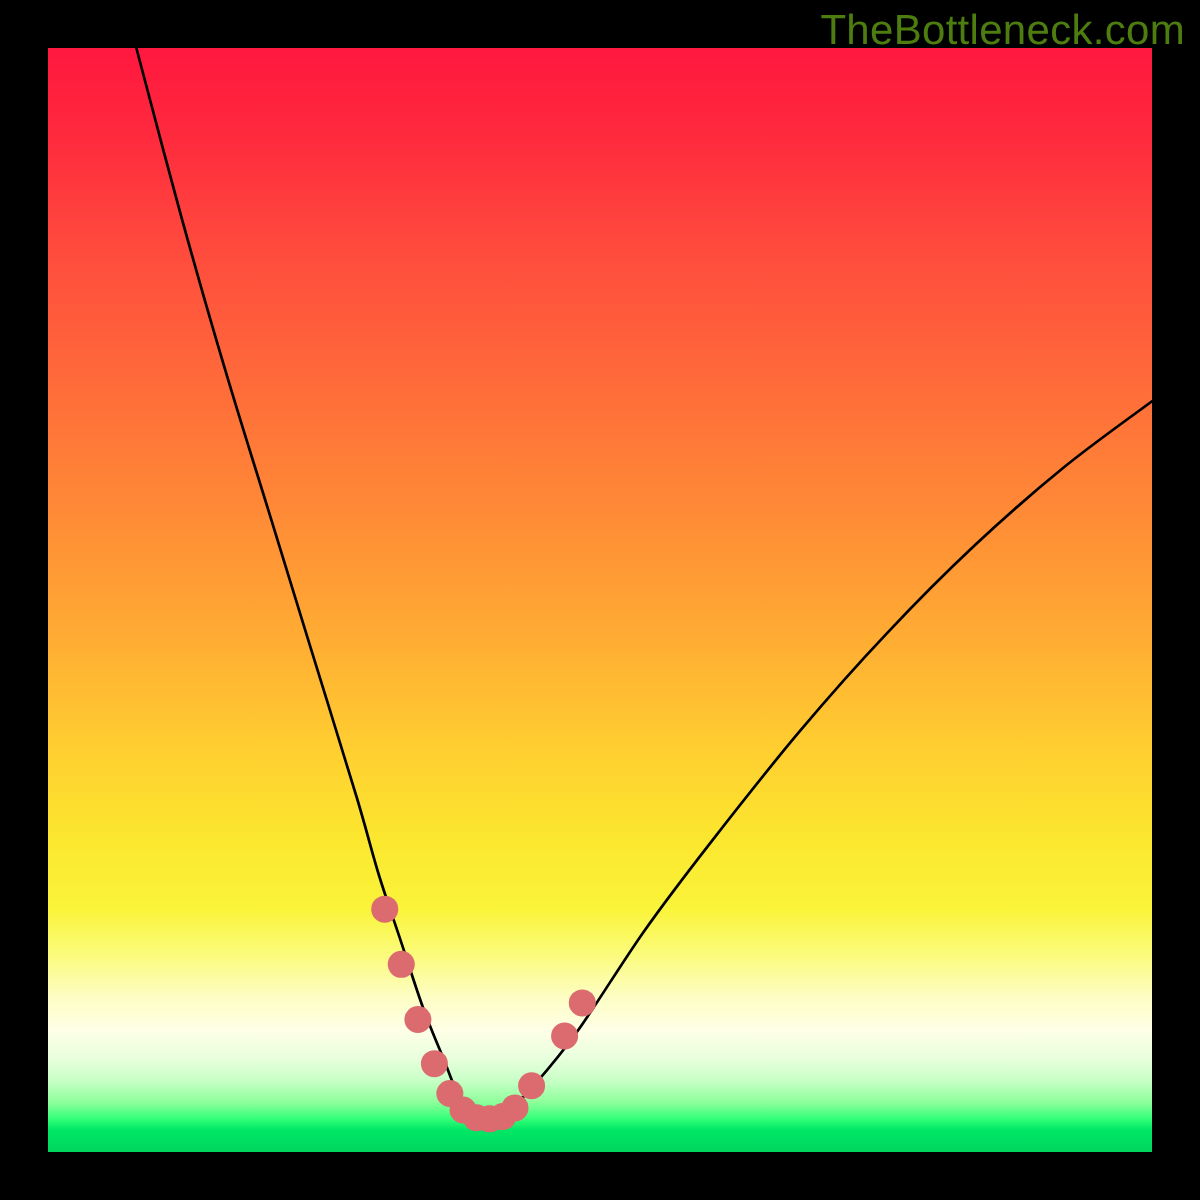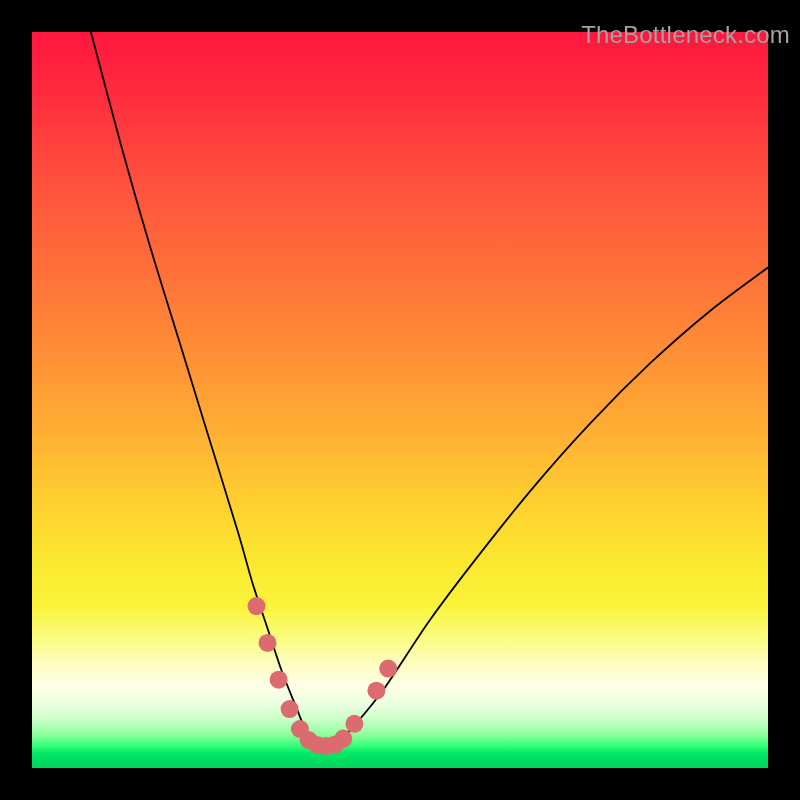--- a/index.html
+++ b/index.html
@@ -41,24 +41,24 @@
       #e8ffdd 91.5%,
       #c8ffc6 93.5%,
       #8dff9b 95.5%,
       #33ff78 97%,
       #00e865 98%,
       #00d45e 100%
     );
   }
   .watermark {
     position: absolute;
-    top: 21px;
+    top: 4px;
     right: 10px;
-    color: #a3a3a3;
-    font-size: 24px;
+    color: #4d7c0f;
+    font-size: 28px;
     font-weight: 400;
     letter-spacing: 0.2px;
     user-select: none;
   }
   svg.curve {
     position: absolute;
     left: 0;
     top: 0;
     width: 736px;
     height: 736px;

